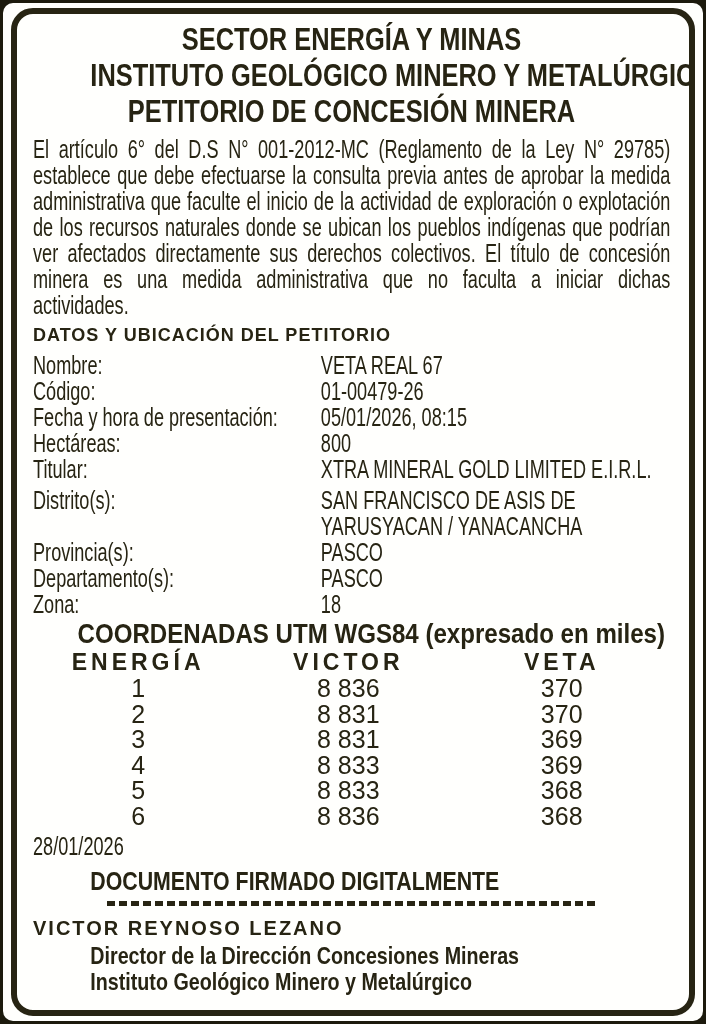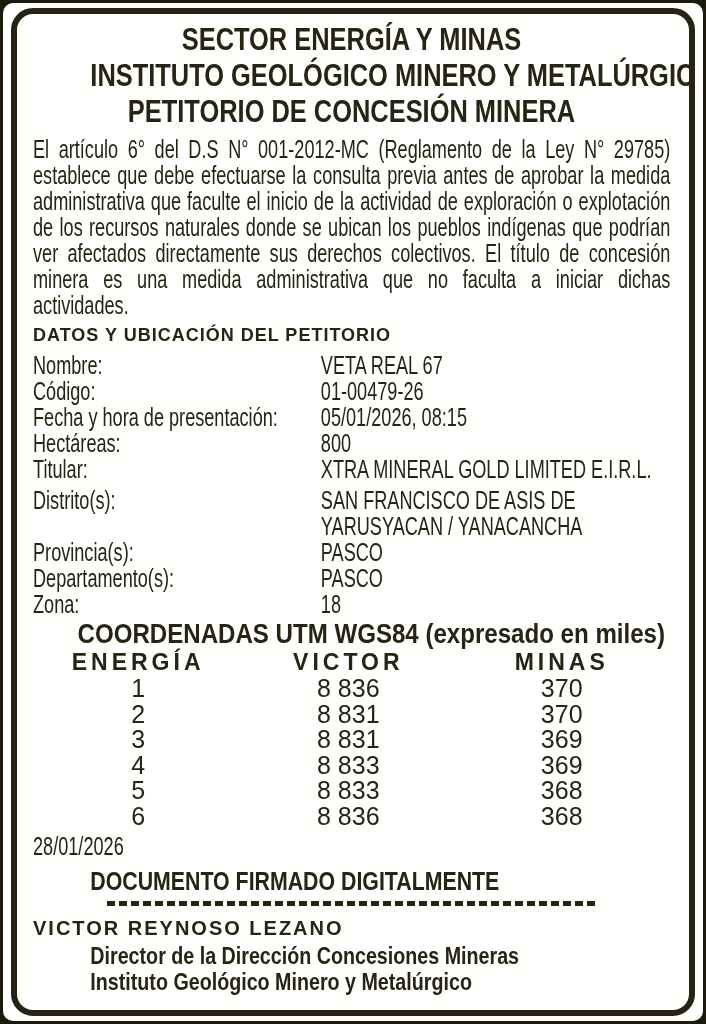--- a/index.html
+++ b/index.html
@@ -181,21 +181,21 @@
           <span class="fvalue">18</span>
         </div>
       </div>
 
       <h2 class="sect coord-head">COORDENADAS UTM WGS84 (expresado en miles)</h2>
 
       <div class="coord-table">
         <div class="thead">
           <span>ENERGÍA</span>
           <span>VICTOR</span>
-          <span>MINAS</span>
+          <span>VETA</span>
         </div>
         <div class="trow">
           <span>1</span>
           <span>8 836</span>
           <span>370</span>
         </div>
         <div class="trow">
           <span>2</span>
           <span>8 831</span>
           <span>370</span>

